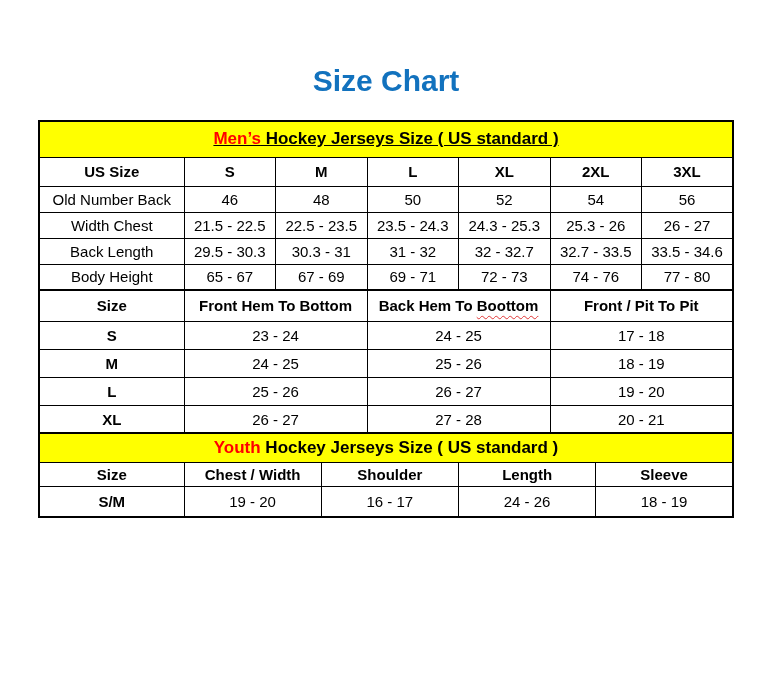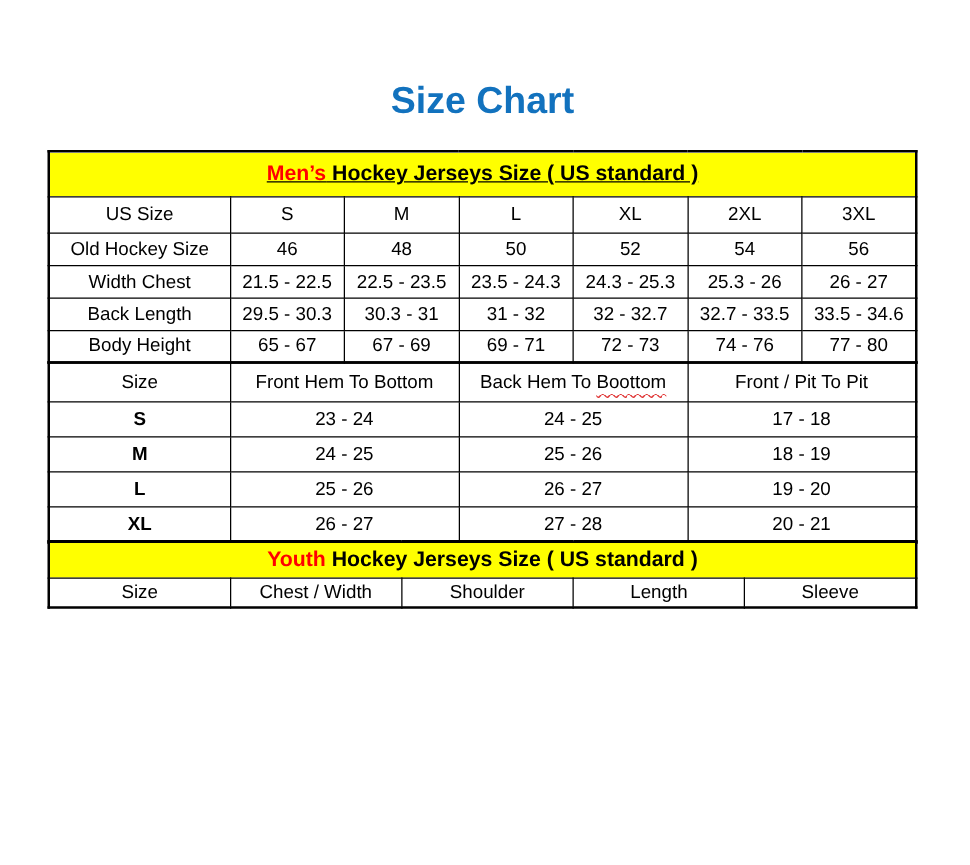--- a/index.html
+++ b/index.html
@@ -32,21 +32,21 @@
     border:1.5px solid var(--border-black);
     text-align:center;vertical-align:middle;
     font-size:15px;padding:1px 2px;overflow:hidden;white-space:nowrap;
   }
   .size-table col.label-col{width:145px;}
   .size-table td.band{
     background:var(--band-yellow);
     font-weight:700;font-size:17px;
   }
   .band-accent{color:var(--accent-red);}
-  .size-table td.th{font-weight:400;}
+  .size-table td.th{font-weight:700;}
   .size-table td.label.bold{font-weight:700;}
   .squiggle{
     text-decoration-line:underline;
     text-decoration-style:wavy;
     text-decoration-color:var(--squiggle-red);
     text-decoration-thickness:1px;
     text-underline-offset:4px;
     text-decoration-skip-ink:none;
   }
   
@@ -84,21 +84,21 @@
           <tr class="header-row">
             <td class="th">US Size</td>
             <td class="th">S</td>
             <td class="th">M</td>
             <td class="th">L</td>
             <td class="th">XL</td>
             <td class="th">2XL</td>
             <td class="th">3XL</td>
           </tr>
           <tr class="data-row">
-            <td class="label">Old Hockey Size</td>
+            <td class="label">Old Number Back</td>
             <td class="val">46</td>
             <td class="val">48</td>
             <td class="val">50</td>
             <td class="val">52</td>
             <td class="val">54</td>
             <td class="val">56</td>
           </tr>
           <tr class="data-row">
             <td class="label">Width Chest</td>
             <td class="val">21.5 - 22.5</td>
@@ -180,16 +180,23 @@
           <tr class="band-row">
             <td class="band" colspan="5"><span class="band-accent">Youth</span> Hockey Jerseys Size ( US standard )</td>
           </tr>
           <tr class="header-row">
             <td class="th">Size</td>
             <td class="th">Chest / Width</td>
             <td class="th">Shoulder</td>
             <td class="th">Length</td>
             <td class="th">Sleeve</td>
           </tr>
+          <tr class="data-row">
+            <td class="label bold">S/M</td>
+            <td class="val">19 - 20</td>
+            <td class="val">16 - 17</td>
+            <td class="val">24 - 26</td>
+            <td class="val">18 - 19</td>
+          </tr>
         </tbody>
     </table>
   </div>
 </div>
 
 </body></html>

